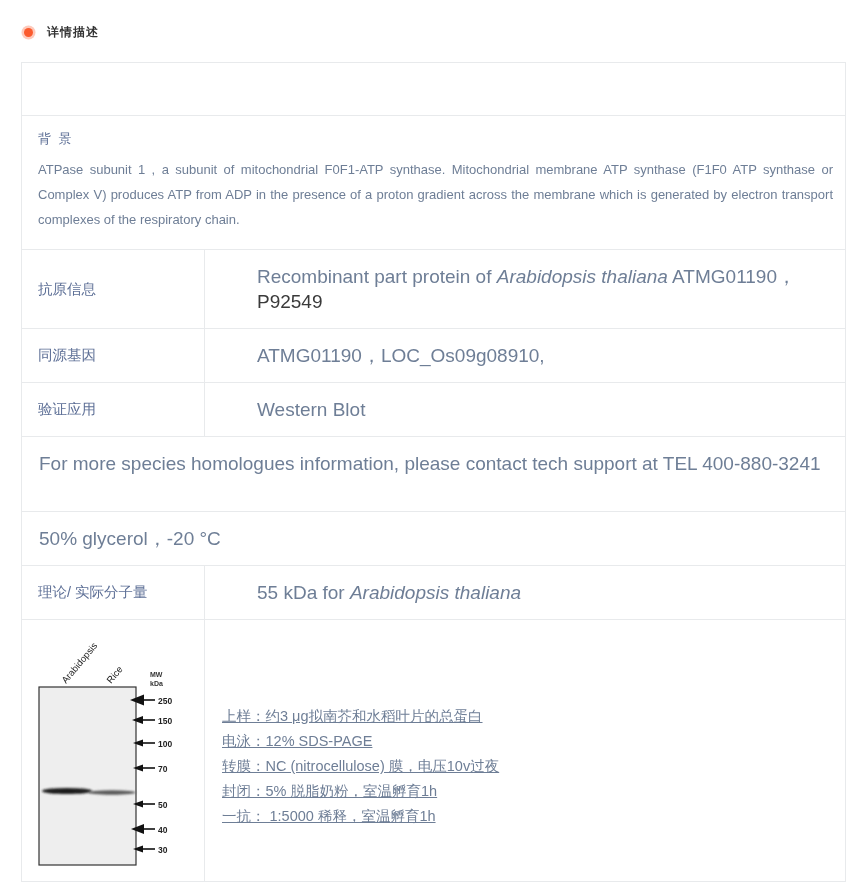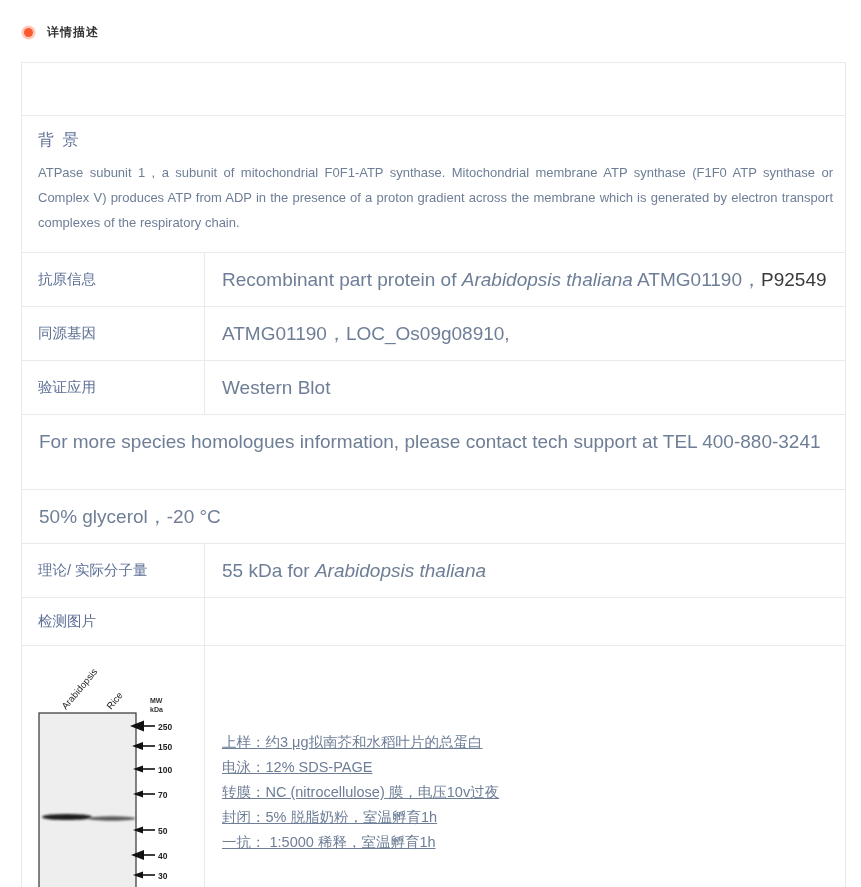--- a/index.html
+++ b/index.html
@@ -24,39 +24,39 @@
   .tbl {
     margin:21px 15px 0 21px; width:825px;
     border:1px solid #e8eaec; background:#fff;
   }
   .row { display:flex; border-top:1px solid #e8eaec; }
   .row:first-child { border-top:none; }
 
   .row-empty { height:52px; }
 
   .row-background { display:block; padding:14px 12px 17px 16px; }
-  .bg-label { color:#5d6f96; font-size:16px; margin-bottom:9px; letter-spacing:2px; }
+  .bg-label { color:#5d6f96; font-size:13px; margin-bottom:9px; letter-spacing:2px; }
   .bg-text {
     color:#6e7e96; font-size:13px; line-height:25px; text-align:justify;
   }
 
   .cell-label {
     width:183px; flex:0 0 183px; border-right:1px solid #e8eaec;
     padding:0 8px 0 16px; display:flex; align-items:center;
     color:#5d6f96; font-size:14.5px;
   }
   .cell-value {
     flex:1; padding:14px 12px 14px 17px; display:flex; align-items:center;
     color:#6e7e96; font-size:19px; line-height:25px;
   }
   .cell-value.justify { display:block; text-align:justify; }
   .cell-value i { font-style:italic; }
   .dark { color:#3a3a3a; }
 
-  .r50  { min-height:50px; }
+  .r50  { min-height:50px;gap:35px; }
   .r75  { min-height:75px; }
   .r48  { min-height:48px; }
 
   
   .row-image { height:262px; }
   .img-cell {
     width:183px; flex:0 0 183px; border-right:1px solid #e8eaec;
     position:relative; overflow:hidden;
   }
   .proto-cell {
@@ -111,24 +111,20 @@
 
   <div class="row r50">
     <div class="cell-label">理论/ 实际分子量</div>
     <div class="cell-value">
       <span>
         <span>55 kDa for </span><i>Arabidopsis thaliana</i>
       </span>
     </div>
   </div>
 
-  <div class="row r48">
-    <div class="cell-label">检测图片</div>
-    <div class="cell-value"></div>
-  </div>
 
   <div class="row row-image">
     <div class="img-cell">
       <svg width="183" height="262" viewBox="0 0 183 262">
         <defs>
           <filter id="b1" x="-50%" y="-50%" width="200%" height="200%">
             <feGaussianBlur stdDeviation="0.9"></feGaussianBlur>
           </filter>
         </defs>
 

